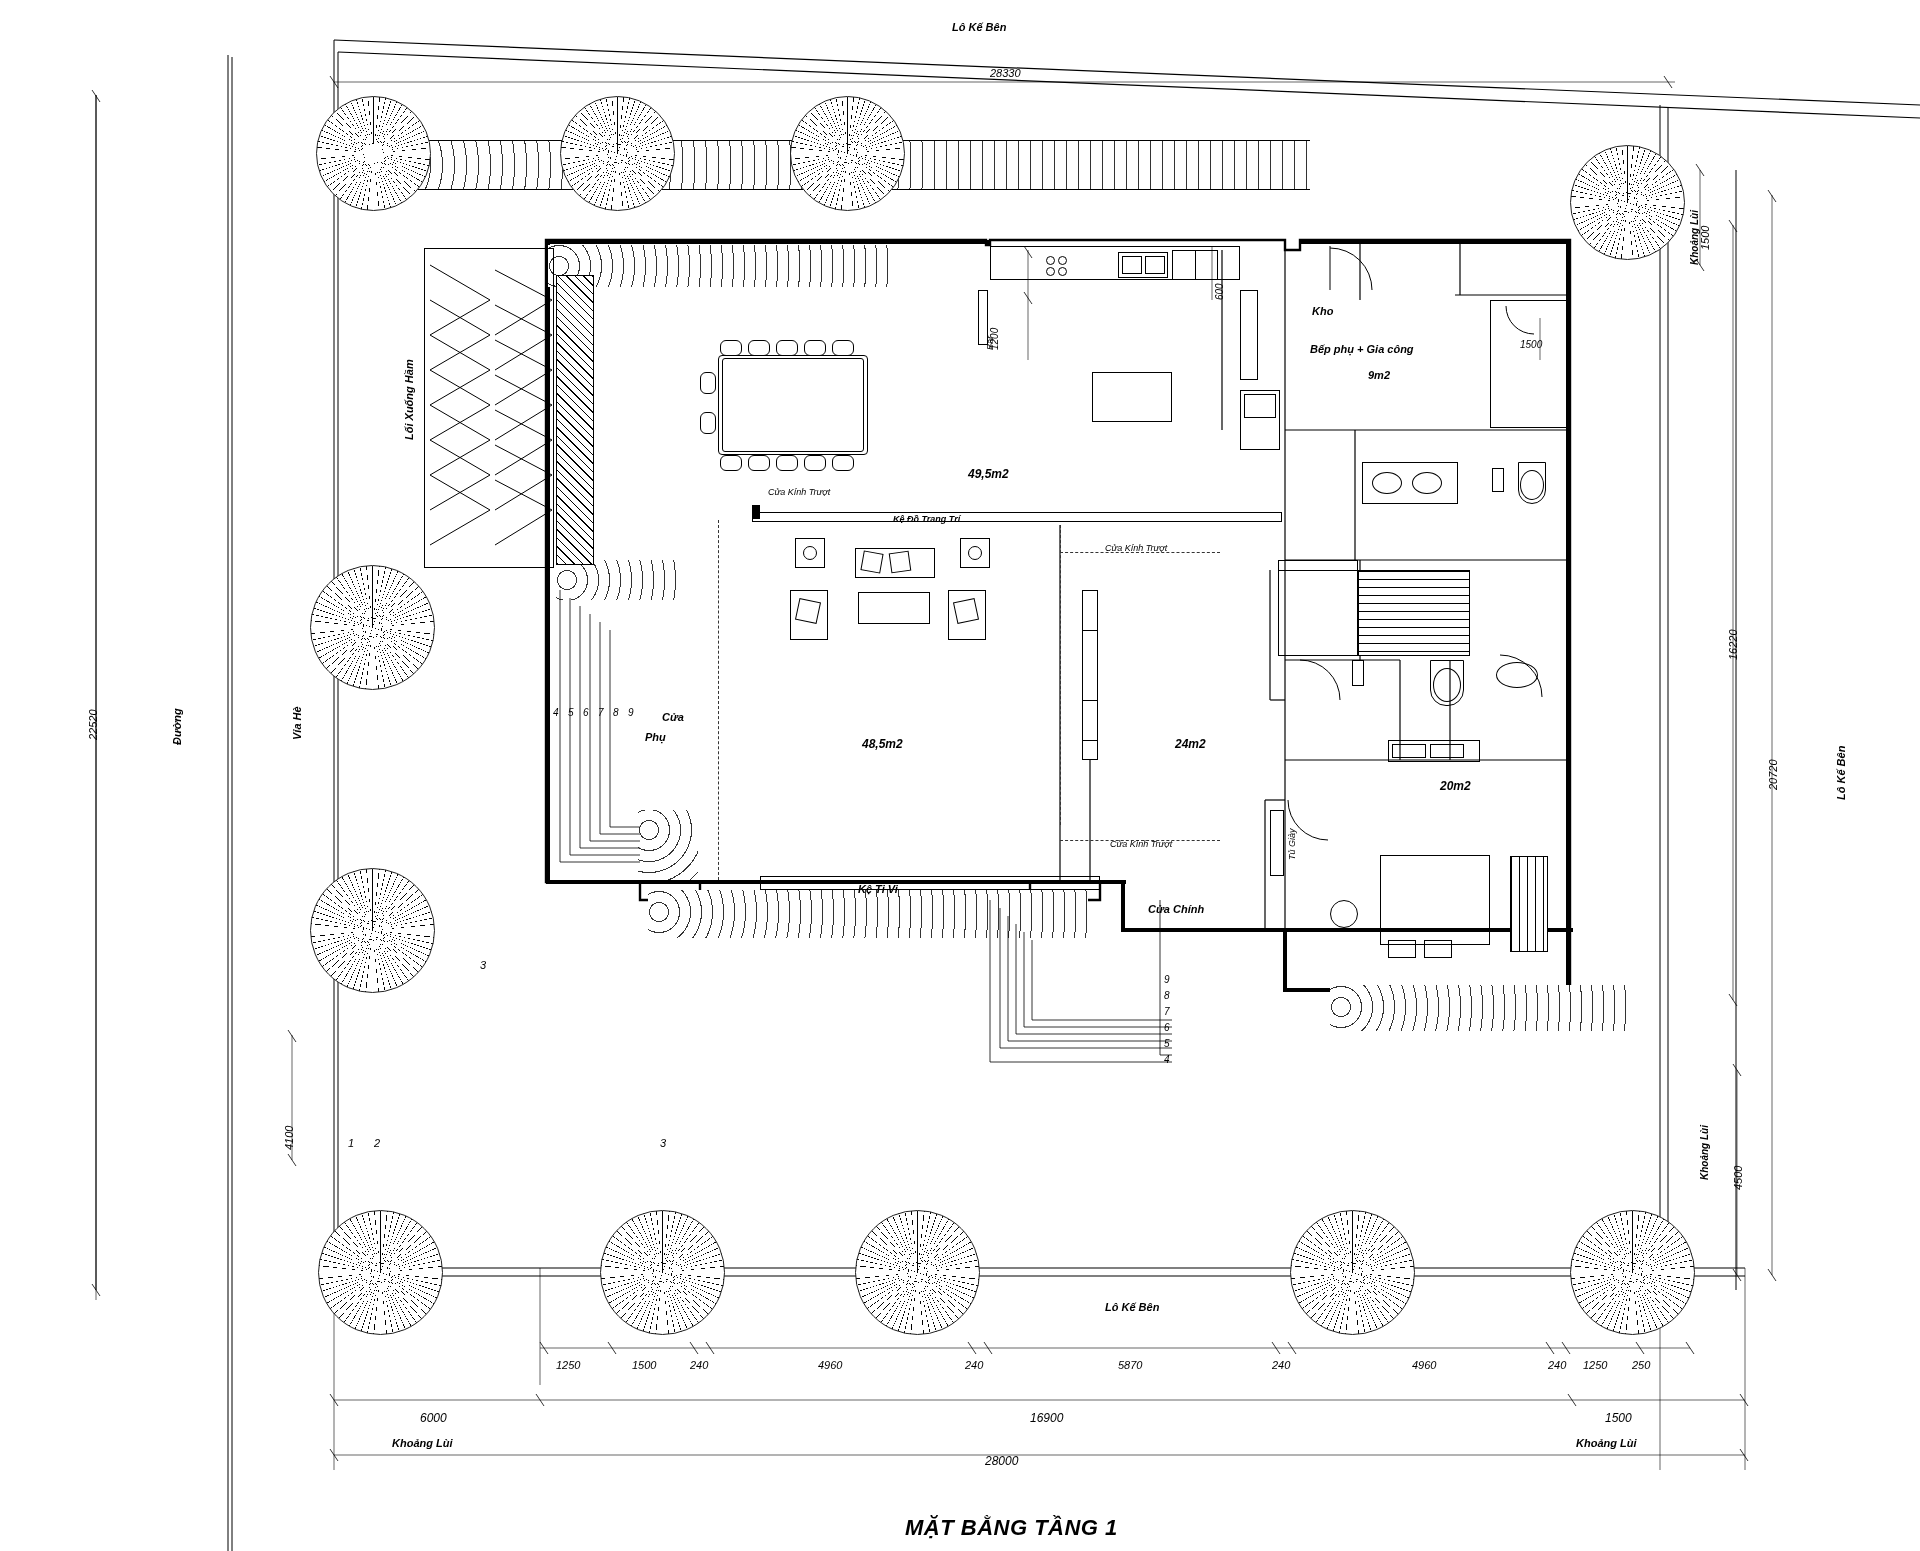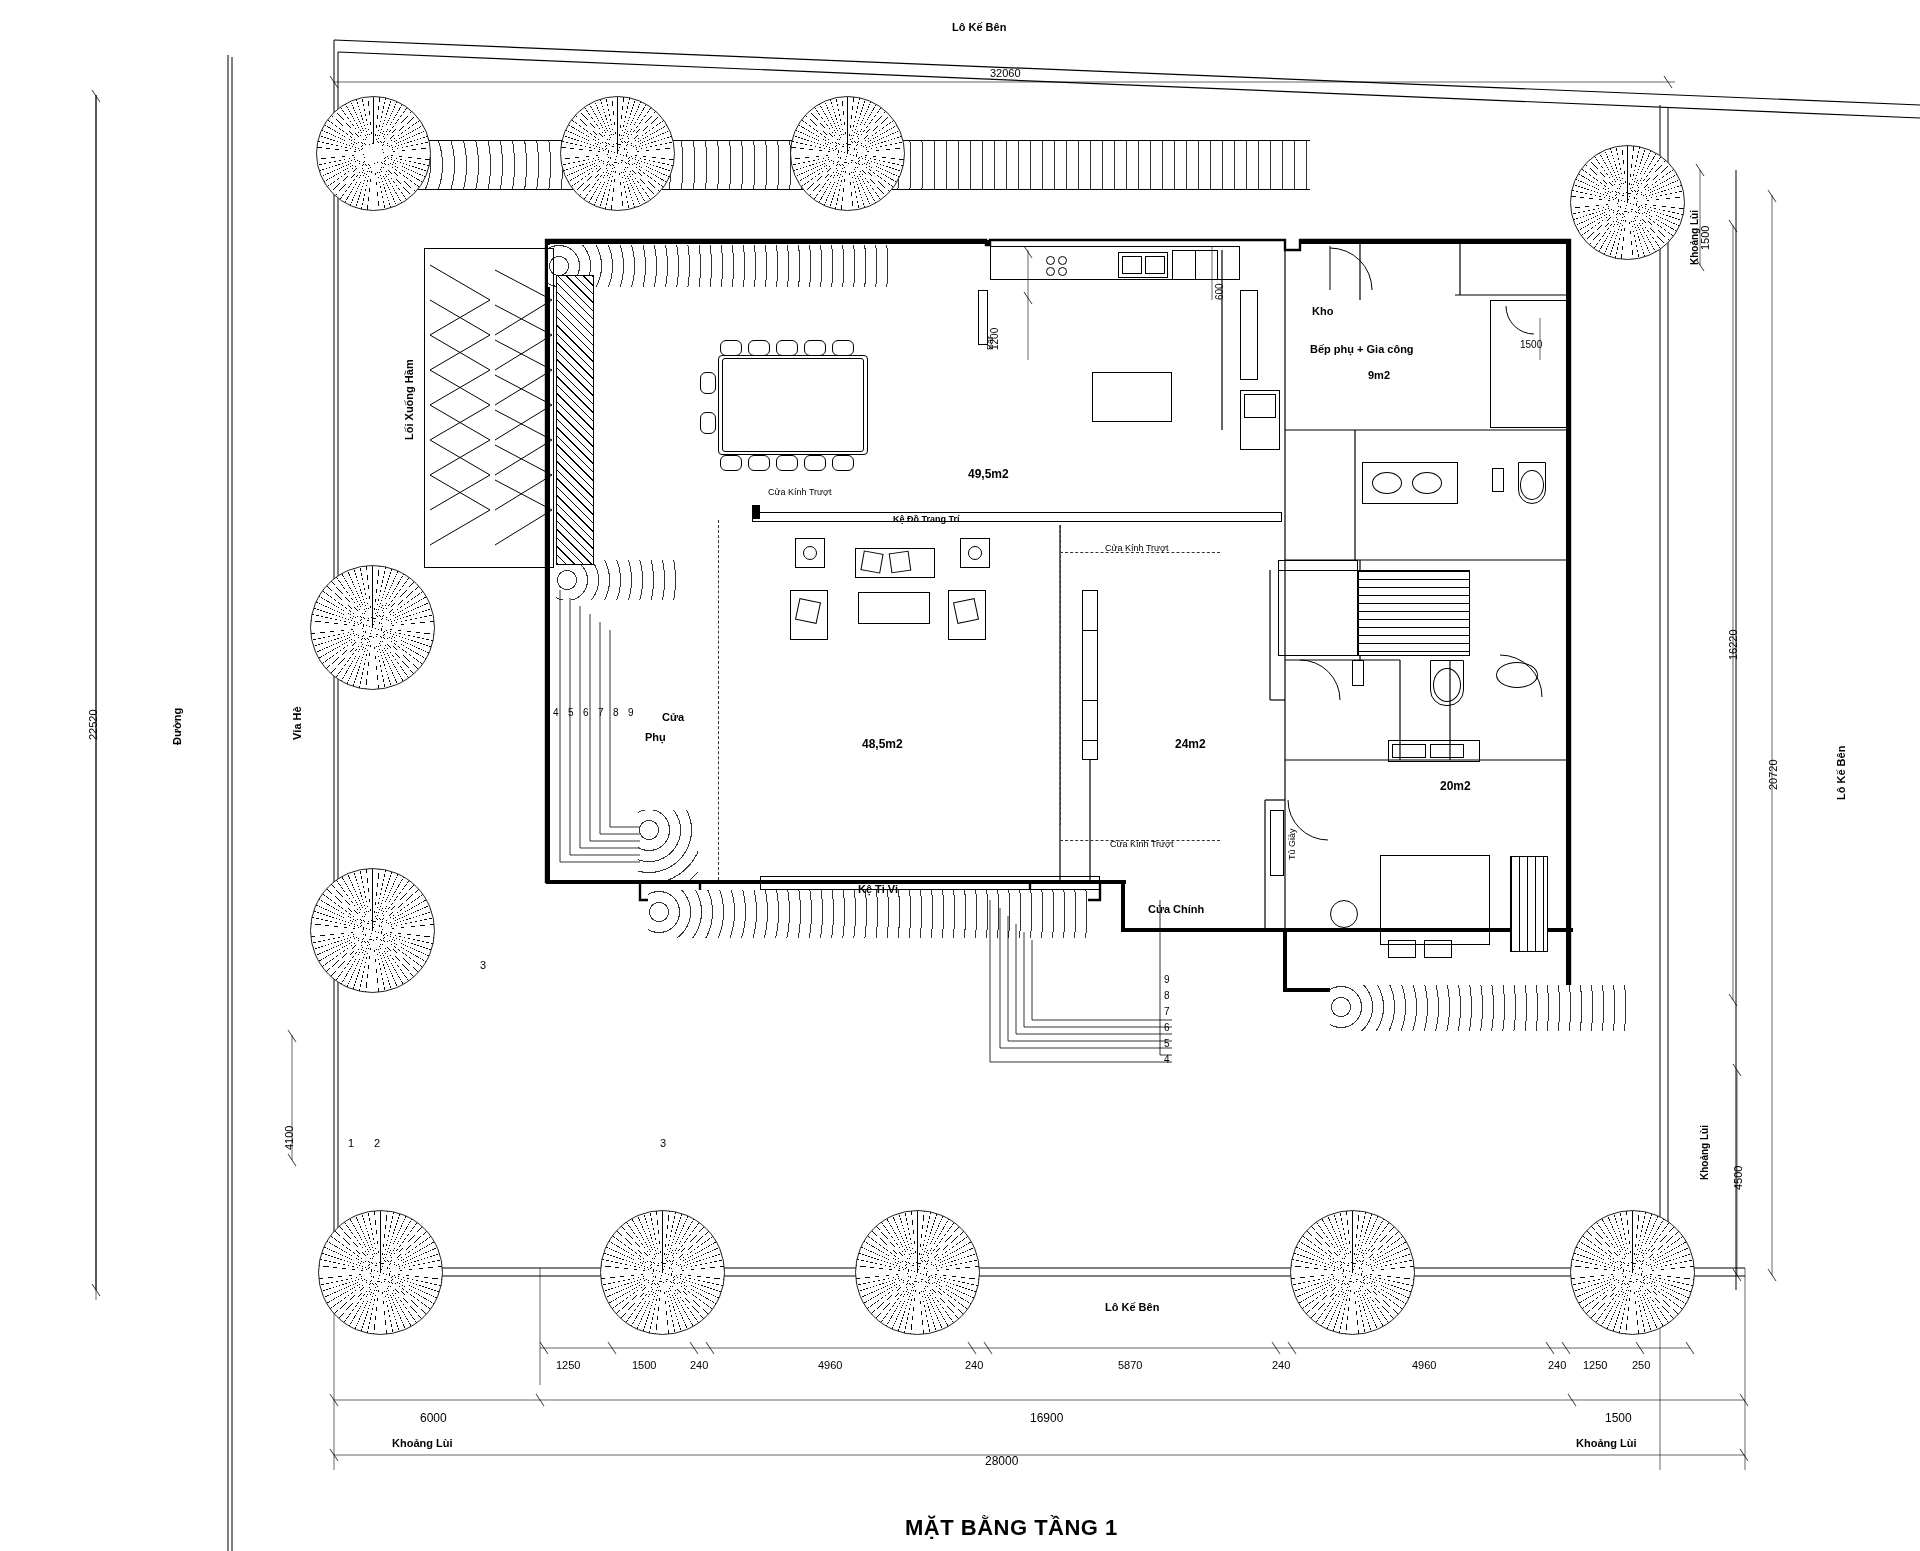--- a/index.html
+++ b/index.html
@@ -1,17 +1,17 @@
 <!DOCTYPE html>
 <html><head>
 <meta charset="utf-8">
 <style>
   html,body{margin:0;padding:0;background:#ffffff;}
   body{width:1920px;height:1551px;position:relative;font-family:"Liberation Sans",sans-serif;color:#000;}
-  #sheet{position:absolute;left:0;top:0;width:1920px;height:1551px;overflow:hidden;}
+  #sheet{position:absolute;left:0;top:0;width:1920px;height:1551px;overflow:hidden;font-style:italic;}
   .ln{position:absolute;background:#000;}
   .h{height:1px;}
   .v{width:1px;}
   .txt{position:absolute;white-space:nowrap;font-size:11px;line-height:1;}
   .txt.b{font-weight:bold;}
   .rot{transform-origin:0 0;transform:rotate(-90deg);}
   .title{position:absolute;font-size:22px;font-weight:bold;letter-spacing:.5px;}
   .box{position:absolute;border:1px solid #000;box-sizing:border-box;}
   .hatch2{position:absolute;box-sizing:border-box;border:1px solid #000;
     background:repeating-linear-gradient(45deg,#000 0 1px,#fff 1px 6px);}
@@ -329,21 +329,21 @@
       <line x1="1024" y1="246" x2="1032" y2="258"></line>
     </g>
     <g stroke="#000" stroke-width="0.6">
       <line x1="1028" y1="250" x2="1028" y2="360"></line>
       <line x1="1212" y1="246" x2="1212" y2="300"></line>
       <line x1="1540" y1="318" x2="1540" y2="360"></line>
     </g>
   </svg>
 
   <div class="txt b" style="left:952px;top:22px;">Lô Kế Bên</div>
-  <div class="txt" style="left:990px;top:68px;">32060</div>
+  <div class="txt" style="left:990px;top:68px;">28330</div>
 
   <div class="txt rot" style="left:88px;top:740px;">22520</div>
   <div class="txt rot b" style="left:172px;top:745px;">Đường</div>
   <div class="txt rot b" style="left:292px;top:740px;">Vỉa Hè</div>
   <div class="txt rot" style="left:284px;top:1150px;">4100</div>
 
   <div class="txt rot b" style="left:404px;top:440px;">Lối Xuống Hầm</div>
 
   <div class="txt rot" style="left:990px;top:350px;font-size:10px;">1200</div>
   <div class="txt rot" style="left:1215px;top:300px;font-size:10px;">600</div>

